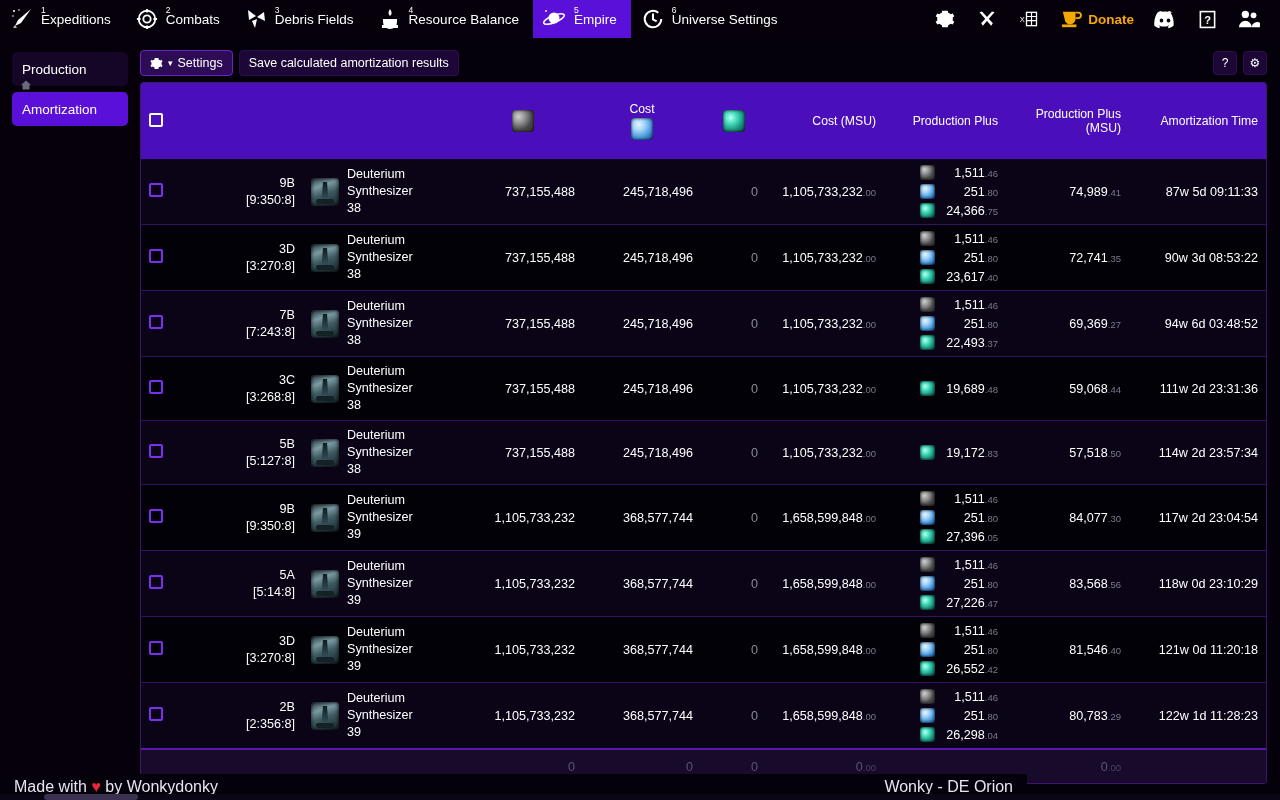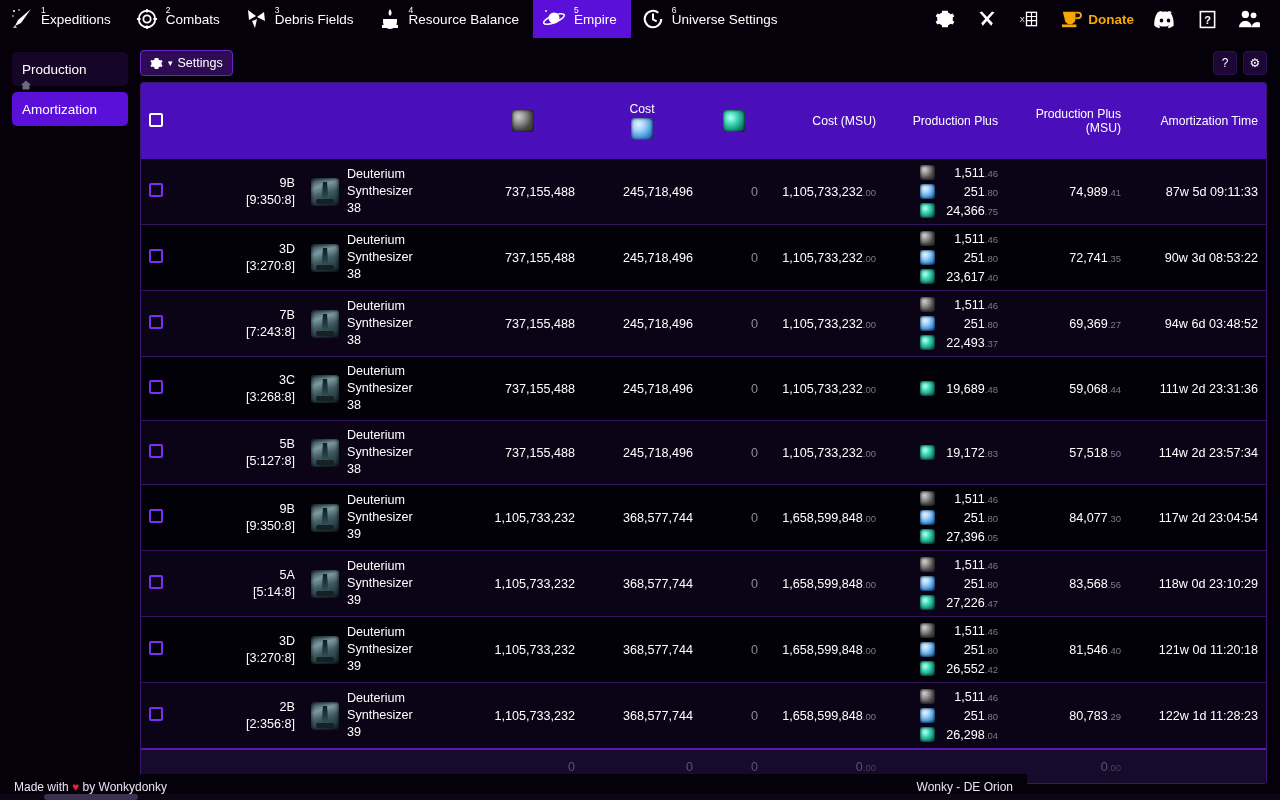--- a/index.html
+++ b/index.html
@@ -211,21 +211,21 @@
     padding: 4px 9px; border-radius: 4px; cursor: pointer;
     white-space: nowrap;
   }
 
   
   .footer {
     position: absolute; left: 0; bottom: 0; width: 1027px; height: 26px;
     background: #05010a;
     display: flex; align-items: center;
     padding: 0 14px;
-    font-size: 12px; color: #e8e4f0;
+    font-size: 16px; color: #e8e4f0;
   }
   .heart { color: #e8263c; }
   .foot-right { margin-left: auto; }
 
   .scrollbar-track {
     position: absolute; left: 0; bottom: 0; width: 1280px; height: 6px;
     background: #0a0614;
   }
   .scrollbar-thumb {
     position: absolute; left: 44px; bottom: 0; width: 94px; height: 6px;
@@ -394,20 +394,23 @@
 
   <div class="toolbar">
     <div class="tbtn primary">
       <span>
         <svg width="13" height="13" viewBox="0 0 24 24">
             <path fill="#fff" d="M12 8a4 4 0 1 0 0 8 4 4 0 0 0 0-8zm9.4 4c0-.6-.1-1.2-.2-1.8l2-1.5-2-3.4-2.4 1a7.6 7.6 0 0 0-3-1.8L15.4 2H8.6l-.4 2.5c-1.1.4-2.1 1-3 1.8l-2.4-1-2 3.4 2 1.5a8.4 8.4 0 0 0 0 3.6l-2 1.5 2 3.4 2.4-1c.9.8 1.9 1.4 3 1.8l.4 2.5h6.8l.4-2.5c1.1-.4 2.1-1 3-1.8l2.4 1 2-3.4-2-1.5c.1-.6.2-1.2.2-1.8z"></path>
           </svg>
       </span>
       <span style="font-size:9px;">▾</span>
       <span>Settings</span>
+    </div>
+    <div class="tbtn">
+      <span>Save calculated amortization results</span>
     </div>
     <div class="tool-right">
       <div class="sqbtn">
         <span>?</span>
       </div>
       <div class="sqbtn">
         <span>⚙</span>
       </div>
     </div>
   </div>

